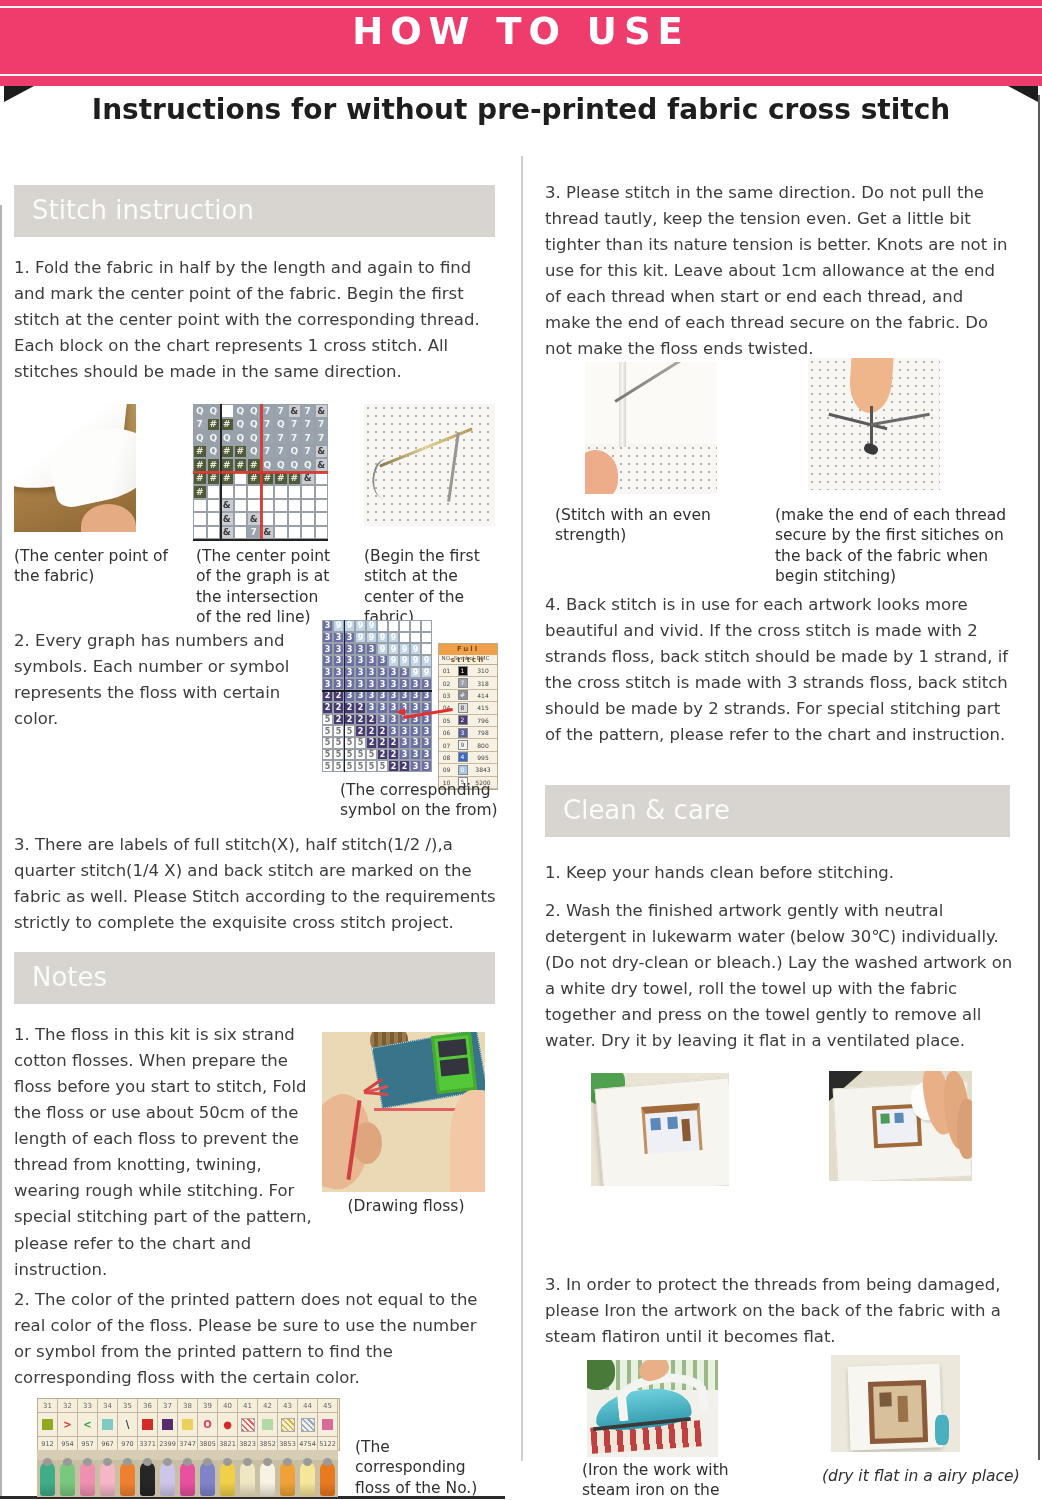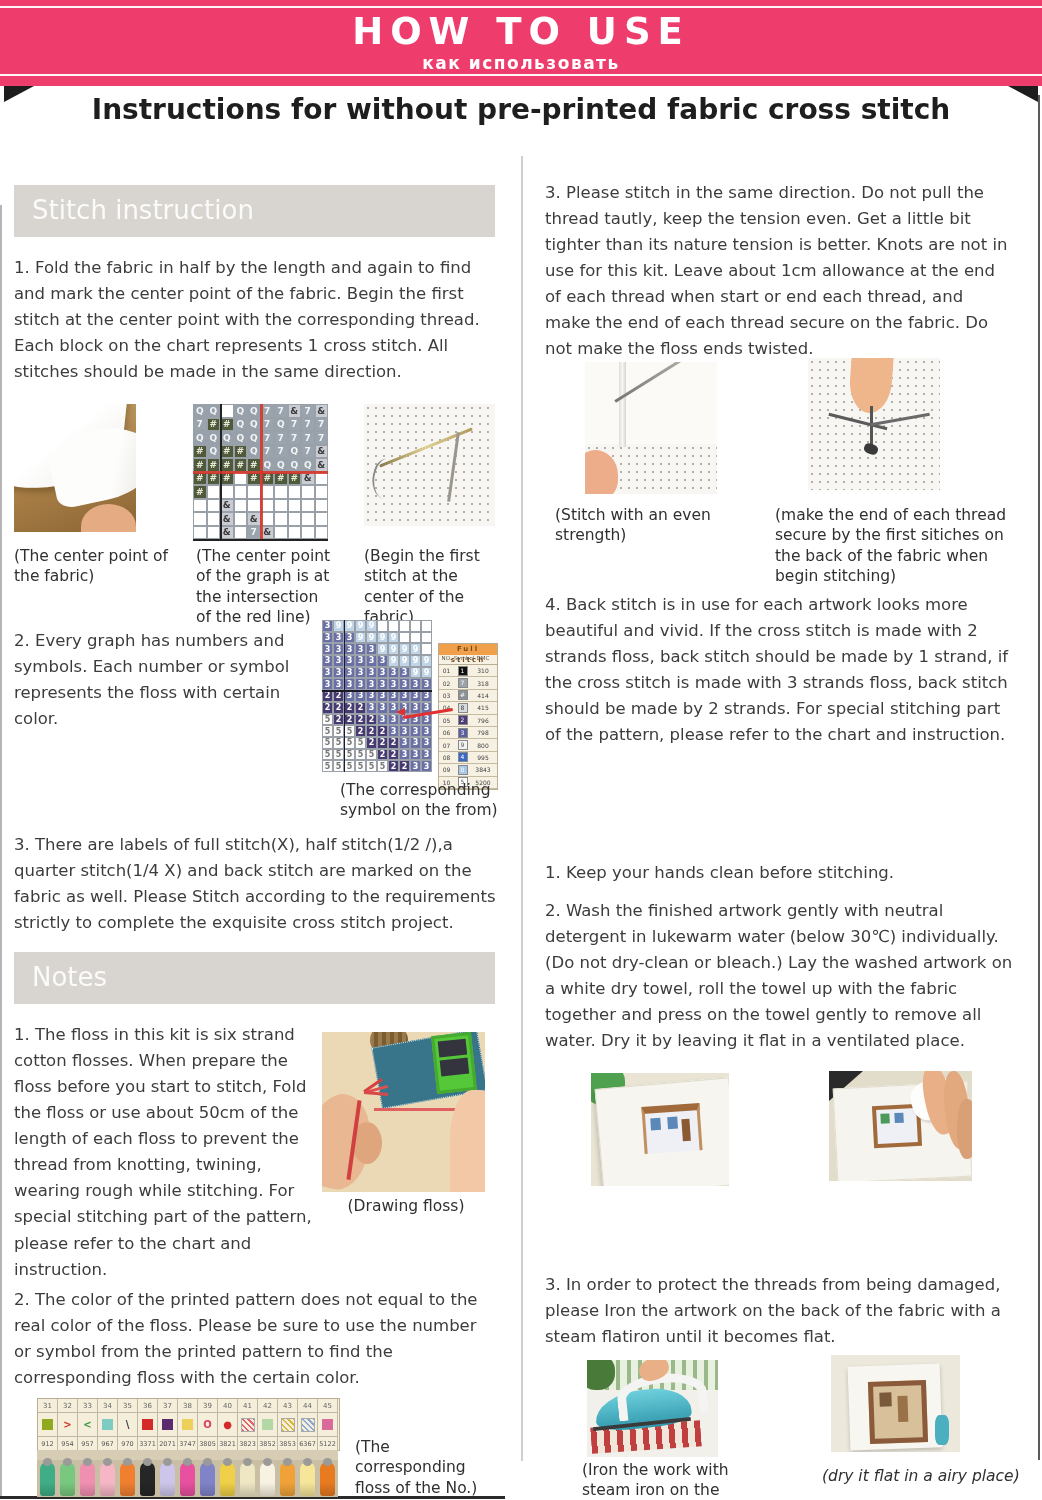--- a/index.html
+++ b/index.html
@@ -54,21 +54,20 @@
 </style>
 </head>
 <body>
 
 <div class="page">
 
   <div class="abs banner" style="background:#ee3d6d;">
     <div class="abs banner-line" style="top:6px;"></div>
     <div class="abs banner-line" style="top:74px;"></div>
     <div class="abs banner-title">HOW TO USE</div>
-    <div class="abs banner-sub">как использовать</div>
   </div>
   <div class="abs" style="left:4px;top:86px;width:30px;height:16px;background:#1d1d1d;clip-path:polygon(0 0,100% 0,0 100%);"></div>
   <div class="abs" style="left:1008px;top:86px;width:30px;height:16px;background:#1d1d1d;clip-path:polygon(0 0,100% 0,100% 100%);"></div>
 
   <div class="abs page-title">Instructions for without pre-printed fabric cross stitch</div>
 
   <div class="abs divider" style="left:521px;top:156px;width:2px;height:1305px;"></div>
   <div class="abs" style="left:1038px;top:95px;width:2px;height:1365px;background:#5a5a5a;"></div>
   <div class="abs" style="left:0;top:205px;width:2px;height:1292px;background:#b5b5b5;"></div>
   <div class="abs" style="left:0;top:1496px;width:505px;height:3px;background:#2a2a2a;"></div>
@@ -501,28 +500,28 @@
           <div style="width: 11px; height: 11px; background: rgb(217, 106, 154);"></div>
         </div>
       </div>
       <div class="frow">
         <div class="fcell fcode">912</div>
         <div class="fcell fcode">954</div>
         <div class="fcell fcode">957</div>
         <div class="fcell fcode">967</div>
         <div class="fcell fcode">970</div>
         <div class="fcell fcode">3371</div>
-        <div class="fcell fcode">2071</div>
+        <div class="fcell fcode">2399</div>
         <div class="fcell fcode">3747</div>
         <div class="fcell fcode">3805</div>
         <div class="fcell fcode">3821</div>
         <div class="fcell fcode">3823</div>
         <div class="fcell fcode">3852</div>
         <div class="fcell fcode">3853</div>
-        <div class="fcell fcode">6367</div>
+        <div class="fcell fcode">4754</div>
         <div class="fcell fcode">5122</div>
       </div>
     </div>
   <div class="abs" id="floss-skeins" style="left:37px;top:1450px;width:301px;height:47px;">
       <div style="position: absolute; left: 0px; top: 1px; width: 100%; white-space: nowrap;"><span class="sknum">31</span><span class="sknum">32</span><span class="sknum">33</span><span class="sknum">34</span><span class="sknum">35</span><span class="sknum">36</span><span class="sknum">37</span><span class="sknum">38</span><span class="sknum">39</span><span class="sknum">40</span><span class="sknum">41</span><span class="sknum">42</span><span class="sknum">43</span><span class="sknum">44</span><span class="sknum">45</span></div>
       <div style="position: absolute; left: 0px; top: 12px; width: 100%; white-space: nowrap;"><div class="skein" style="background: linear-gradient(rgb(63, 174, 134), rgb(63, 174, 134) 60%, rgba(0, 0, 0, 0.18)), rgb(63, 174, 134);"></div><div class="skein" style="background: linear-gradient(rgb(120, 200, 127), rgb(120, 200, 127) 60%, rgba(0, 0, 0, 0.18)), rgb(120, 200, 127);"></div><div class="skein" style="background: linear-gradient(rgb(240, 144, 176), rgb(240, 144, 176) 60%, rgba(0, 0, 0, 0.18)), rgb(240, 144, 176);"></div><div class="skein" style="background: linear-gradient(rgb(246, 182, 198), rgb(246, 182, 198) 60%, rgba(0, 0, 0, 0.18)), rgb(246, 182, 198);"></div><div class="skein" style="background: linear-gradient(rgb(240, 128, 48), rgb(240, 128, 48) 60%, rgba(0, 0, 0, 0.18)), rgb(240, 128, 48);"></div><div class="skein" style="background: linear-gradient(rgb(38, 38, 38), rgb(38, 38, 38) 60%, rgba(0, 0, 0, 0.18)), rgb(38, 38, 38);"></div><div class="skein" style="background: linear-gradient(rgb(205, 198, 234), rgb(205, 198, 234) 60%, rgba(0, 0, 0, 0.18)), rgb(205, 198, 234);"></div><div class="skein" style="background: linear-gradient(rgb(232, 80, 160), rgb(232, 80, 160) 60%, rgba(0, 0, 0, 0.18)), rgb(232, 80, 160);"></div><div class="skein" style="background: linear-gradient(rgb(128, 131, 200), rgb(128, 131, 200) 60%, rgba(0, 0, 0, 0.18)), rgb(128, 131, 200);"></div><div class="skein" style="background: linear-gradient(rgb(240, 208, 72), rgb(240, 208, 72) 60%, rgba(0, 0, 0, 0.18)), rgb(240, 208, 72);"></div><div class="skein" style="background: linear-gradient(rgb(239, 230, 196), rgb(239, 230, 196) 60%, rgba(0, 0, 0, 0.18)), rgb(239, 230, 196);"></div><div class="skein" style="background: linear-gradient(rgb(248, 242, 226), rgb(248, 242, 226) 60%, rgba(0, 0, 0, 0.18)), rgb(248, 242, 226);"></div><div class="skein" style="background: linear-gradient(rgb(240, 162, 56), rgb(240, 162, 56) 60%, rgba(0, 0, 0, 0.18)), rgb(240, 162, 56);"></div><div class="skein" style="background: linear-gradient(rgb(246, 230, 154), rgb(246, 230, 154) 60%, rgba(0, 0, 0, 0.18)), rgb(246, 230, 154);"></div><div class="skein" style="background: linear-gradient(rgb(232, 122, 32), rgb(232, 122, 32) 60%, rgba(0, 0, 0, 0.18)), rgb(232, 122, 32);"></div></div>
     </div>
   <div class="abs cap" style="left:355px;top:1437px;width:145px;">(The corresponding floss of the No.)</div>
 
   <div class="abs para" style="left:545px;top:180px;width:467px;">3. Please stitch in the same direction. Do not pull the thread tautly, keep the tension even. Get a little bit tighter than its nature tension is better. Knots are not in use for this kit. Leave about 1cm allowance at the end of each thread when start or end each thread, and make the end of each thread secure on the fabric. Do not make the floss ends twisted.</div>
@@ -538,20 +537,21 @@
     <div class="abs" style="left:62px;top:48px;width:2.5px;height:40px;background:#555;"></div>
     <div class="abs" style="left:20px;top:62px;width:60px;height:2.5px;background:#5a5a5a;transform:rotate(14deg);"></div>
     <div class="abs" style="left:62px;top:60px;width:60px;height:2.5px;background:#6a6a6a;transform:rotate(-10deg);"></div>
     <div class="abs" style="left:56px;top:86px;width:14px;height:10px;background:#3a3a3a;border-radius:40%;transform:rotate(20deg);"></div>
   </div>
   <div class="abs cap" style="left:775px;top:505px;width:240px;">(make the end of each thread secure by the first sitiches on the back of the fabric when begin stitching)</div>
   <div class="abs cap" style="left:555px;top:505px;width:200px;">(Stitch with an even strength)</div>
 
   <div class="abs para" style="left:545px;top:592px;width:468px;">4. Back stitch is in use for each artwork looks more beautiful and vivid. If the cross stitch is made with 2 strands floss, back stitch should be made by 1 strand, if the cross stitch is made with 3 strands floss, back stitch should be made by 2 strands. For special stitching part of the pattern, please refer to the chart and instruction.</div>
 
+  <div class="abs hdr" style="left:545px;top:785px;width:447px;">Clean &amp; care</div>
 
   <div class="abs para" style="left:545px;top:860px;width:467px;">1. Keep your hands clean before stitching.</div>
   <div class="abs para" style="left:545px;top:898px;width:468px;">2. Wash the finished artwork gently with neutral detergent in lukewarm water (below 30℃) individually.(Do not dry-clean or bleach.) Lay the washed artwork on a white dry towel, roll the towel up with the fabric together and press on the towel gently to remove all water. Dry it by leaving it flat in a ventilated place.</div>
 
   <div class="photo" style="left:591px;top:1073px;width:138px;height:113px;background:#eae4d4;">
     <div class="abs" style="left:-6px;top:-8px;width:40px;height:40px;background:#4fa04f;border-radius:40%;"></div>
     <div class="abs" style="left:8px;top:10px;width:135px;height:108px;background:#f7f5f0;transform:rotate(-5deg);box-shadow:inset 0 0 0 1px #e0dccf, -2px 2px 4px rgba(0,0,0,.15);"></div>
     <div class="abs" style="left:52px;top:32px;width:52px;height:40px;background:#efeff6;border-top:7px solid #a06a3a;border-left:3px solid #c09060;border-right:3px solid #c09060;transform:rotate(-4deg);">
       <div style="position:absolute;left:5px;top:5px;width:10px;height:12px;background:#5a88b8;"></div>
       <div style="position:absolute;left:22px;top:5px;width:10px;height:12px;background:#5a88b8;"></div>

